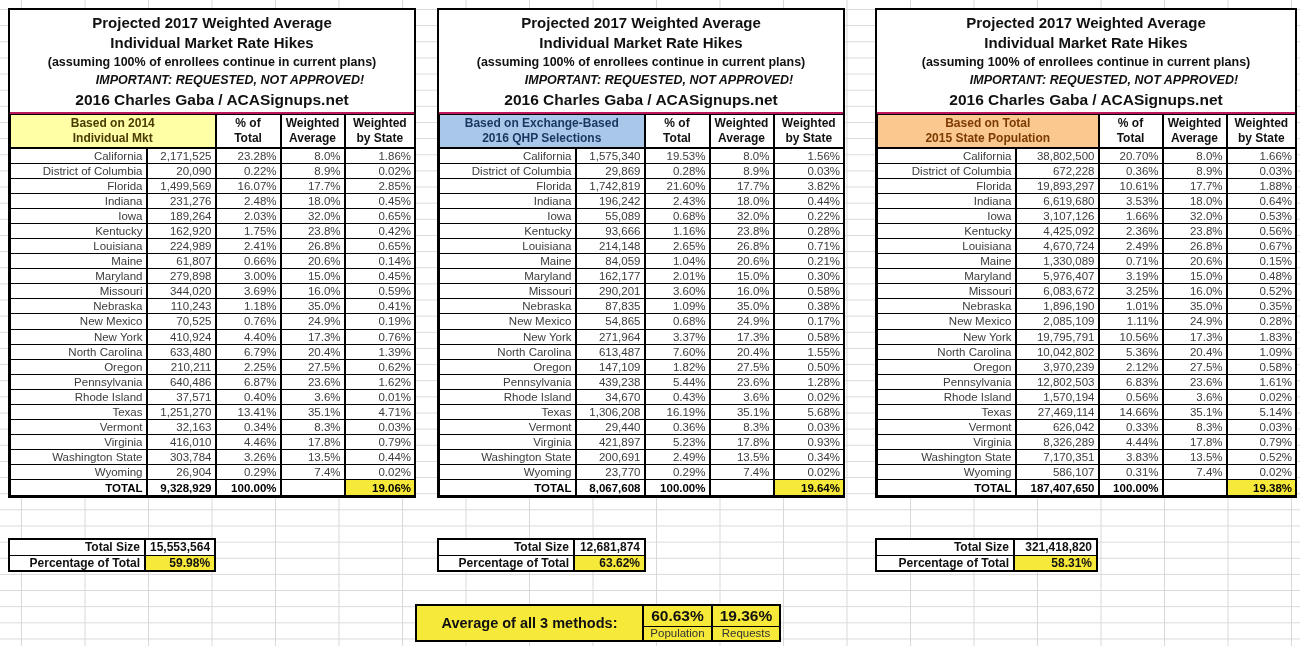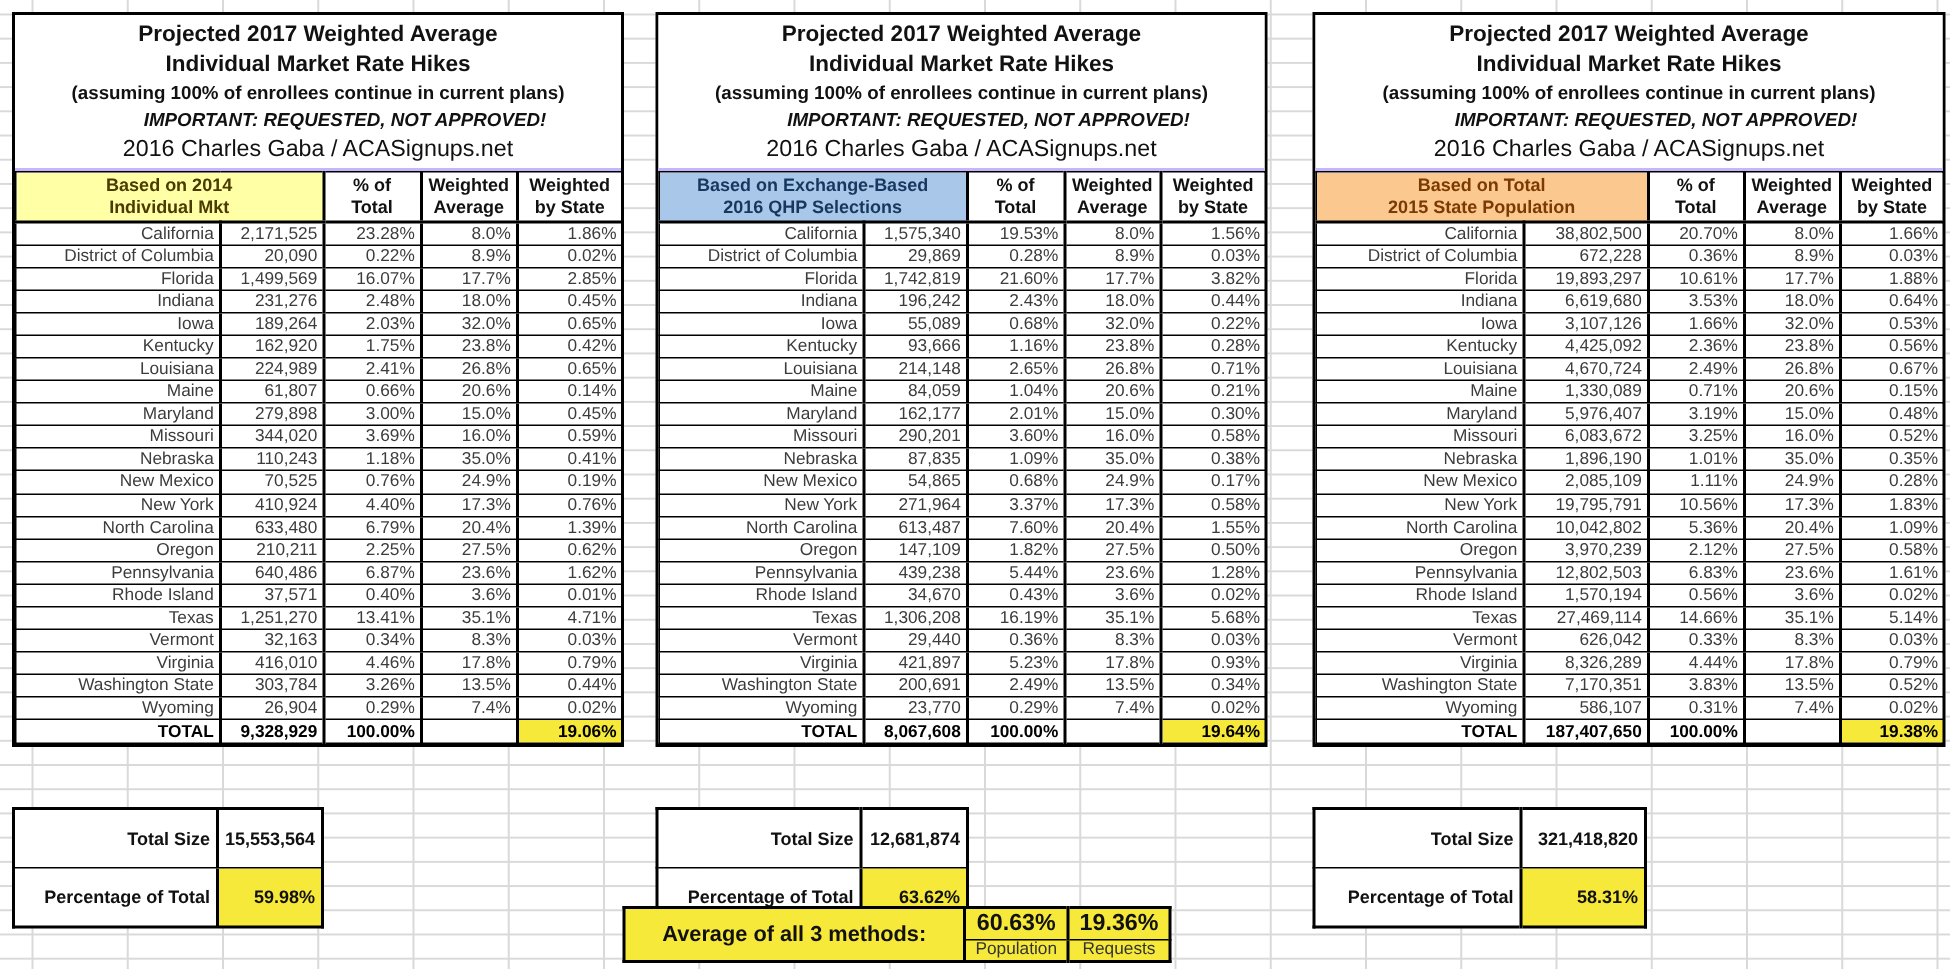--- a/index.html
+++ b/index.html
@@ -6,44 +6,44 @@
   body { background:#ffffff; font-family:"Liberation Sans", sans-serif; }
   .sheet {
     position:relative; width:1300px; height:646px; overflow:hidden; background:#ffffff;
     background-image:
       linear-gradient(to right, #d9d9d9 1px, transparent 1px),
       linear-gradient(to bottom, #d9d9d9 1px, transparent 1px);
     background-size:63.5px 16.15px;
     background-position:21px 9px;
   }
   .tblock { position:absolute; border:2px solid #000; background:#fff; }
-  .titlebox { border-bottom:2px solid #c4b5fd; text-align:center; padding:3px 0 2px 0; background:#fff; }
+  .titlebox { border-bottom:2px solid #be185d; text-align:center; padding:3px 0 2px 0; background:#fff; }
   .tl-big  { font-size:15px; font-weight:bold; line-height:20px; color:#111; }
   .tl-sm   { font-size:12.5px; font-weight:bold; line-height:18px; color:#111; }
   .tl-it   { font-size:12.5px; font-weight:bold; font-style:italic; line-height:18px; color:#111;padding-left:36px; }
-  .tl-big2 { font-size:15.5px; font-weight:normal; line-height:21px; color:#111; }
+  .tl-big2 { font-size:15.5px; font-weight:bold; line-height:21px; color:#111; }
 
   table.dtable { border-collapse:collapse; width:100%; table-layout:fixed; }
   .dtable th, .dtable td { border:1px solid #000; overflow:hidden; white-space:nowrap; }
   .dtable th { height:33px; border-bottom:2px solid #000; font-size:12px; font-weight:bold;
                text-align:center; line-height:15px; vertical-align:middle; background:#fff; color:#111; }
   .dtable th.thick-l, .dtable td.thick-l { border-left:2px solid #000; }
   .dtable td { height:15.1px; font-size:11.5px; line-height:14px; text-align:right;
                padding:0 3px; color:#3c3c3c; background:#fff; }
   .dtable tr.trow-total td { font-weight:bold; color:#000; border-top:1px solid #000; }
   td.hl-yellow { background:#f7e93a !important;text-align:right; }
 
   .hdr-yellow { background:#ffffa6 !important; color:#4a3b00 !important; }
   .hdr-blue   { background:#a9c7e9 !important; color:#17375e !important; }
   .hdr-orange { background:#fbc890 !important; color:#7b3a00 !important; }
 
   .sizebox { position:absolute; }
   table.btable { border-collapse:collapse; border:2px solid #000; table-layout:fixed; }
   .btable td { border:1px solid #000; height:16px; font-size:12px; font-weight:bold;
-               text-align:right; padding:12px 4px; white-space:nowrap; background:#fff; color:#111; }
+               text-align:right; padding:0 4px; white-space:nowrap; background:#fff; color:#111; }
   .btable td.bval { border-left:2px solid #000; }
 
   .avgbox { position:absolute; }
   table.atable { border-collapse:collapse; border:2px solid #000; table-layout:fixed; }
   .atable td { border:1px solid #000; background:#f7e93a; white-space:nowrap; color:#111; }
   .atable td.alabel { font-size:14.5px; font-weight:bold; text-align:center; border-right:2px solid #000;margin-top:26px; }
   .atable td.aval { font-size:15.5px; font-weight:bold; text-align:center; height:21px; border-left:2px solid #000; }
   .atable td.asub { font-size:11.5px; text-align:center; height:15px; border-left:2px solid #000; color:#333; }
 </style>
 </head>

